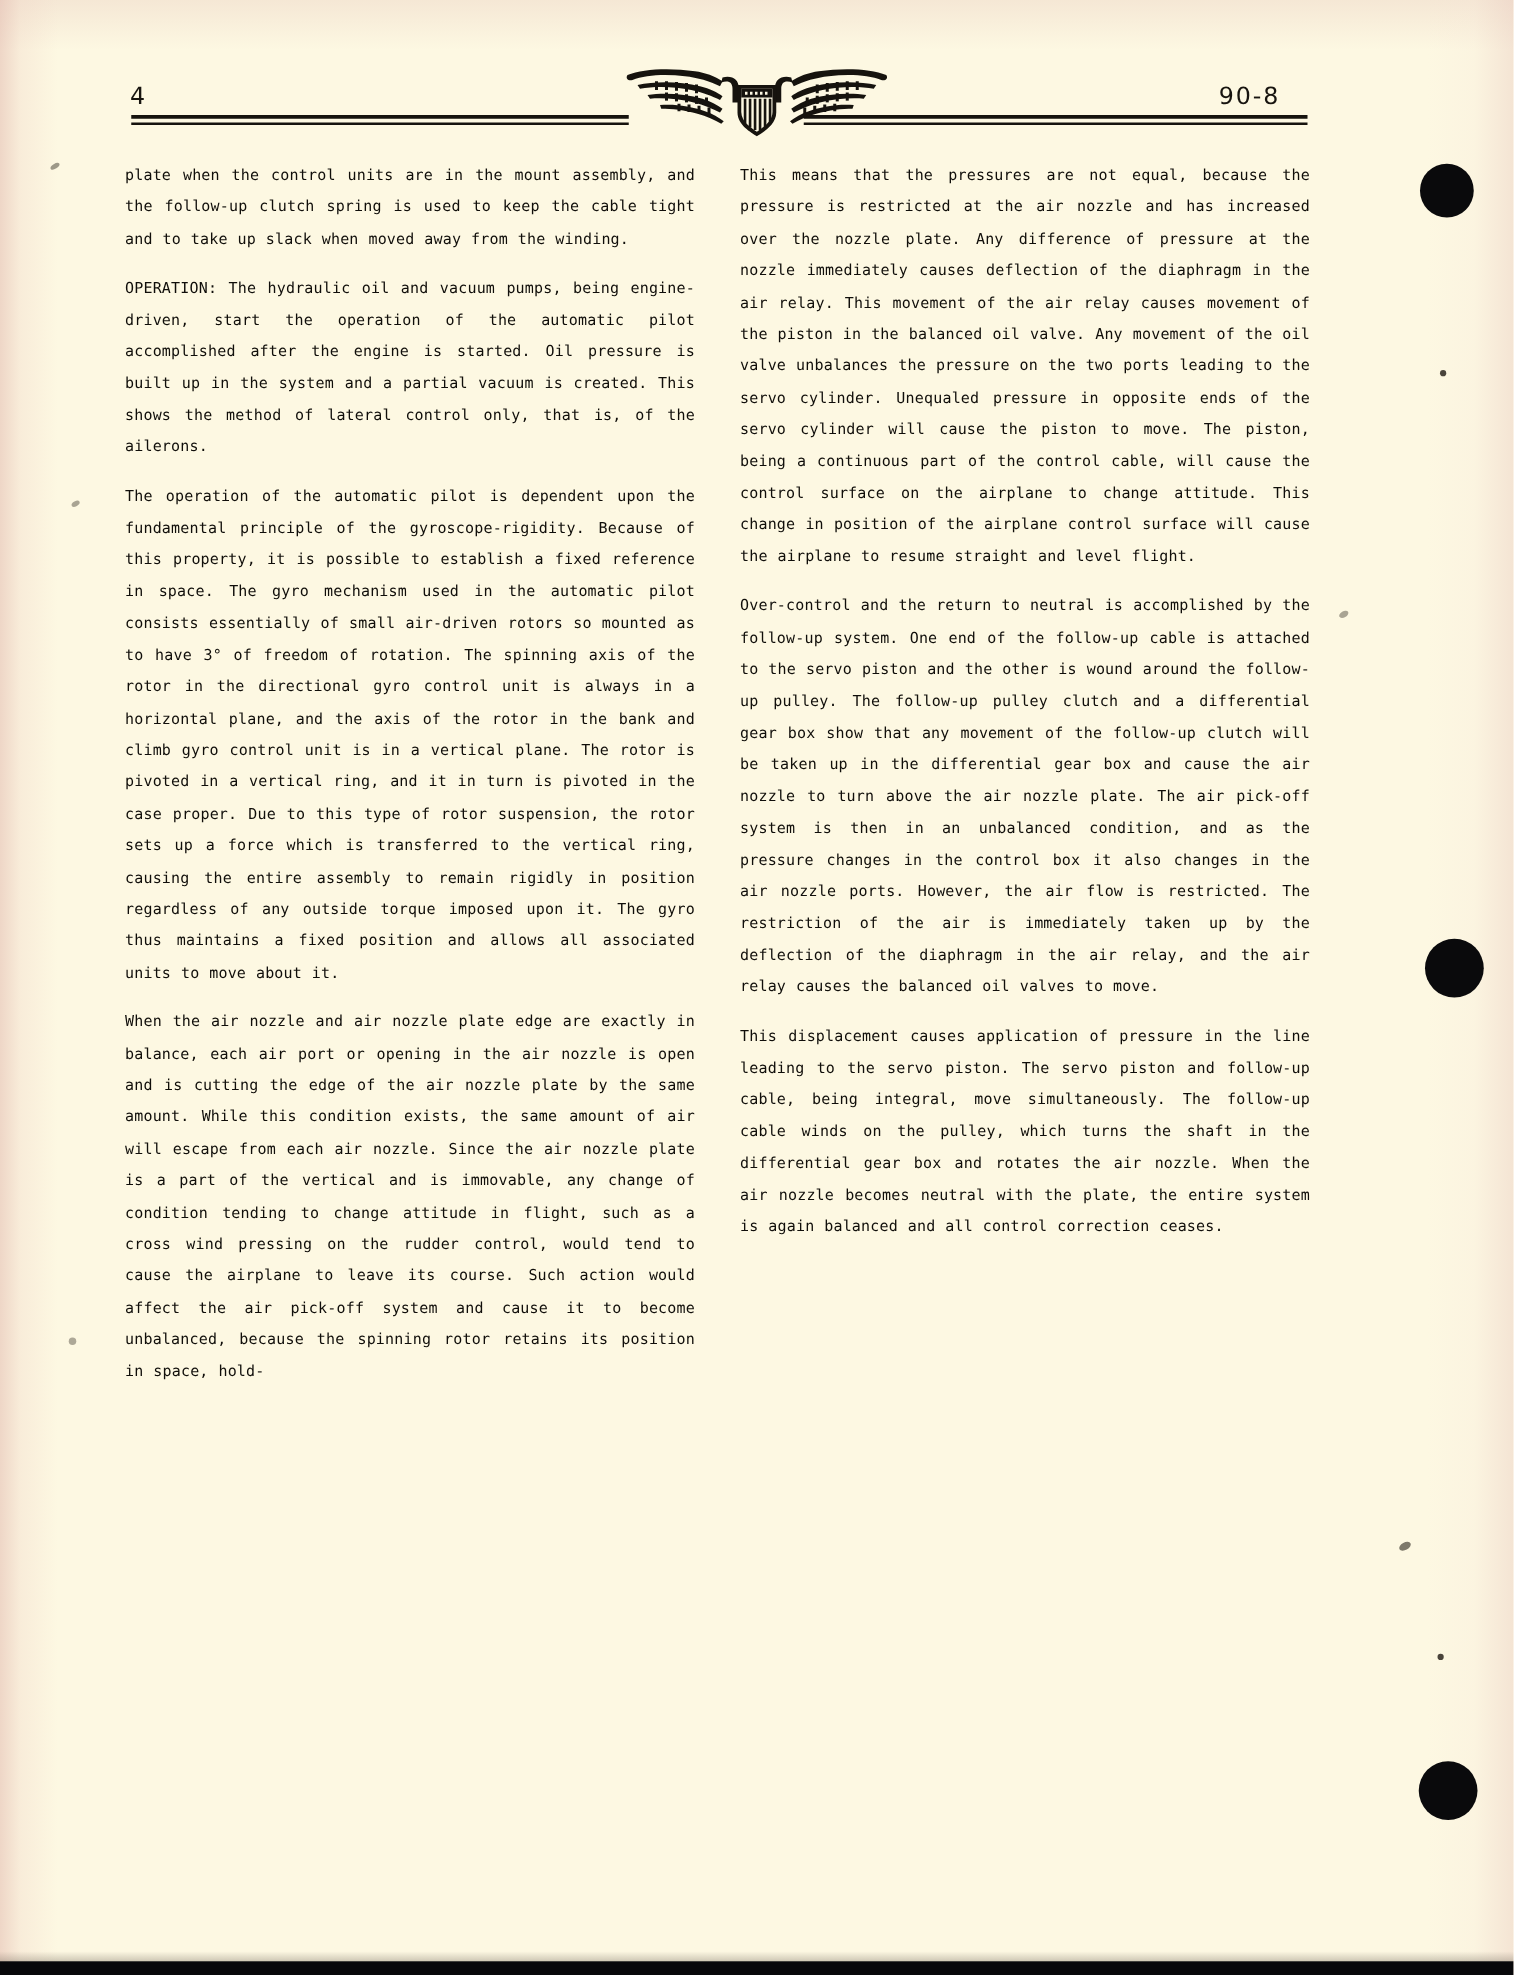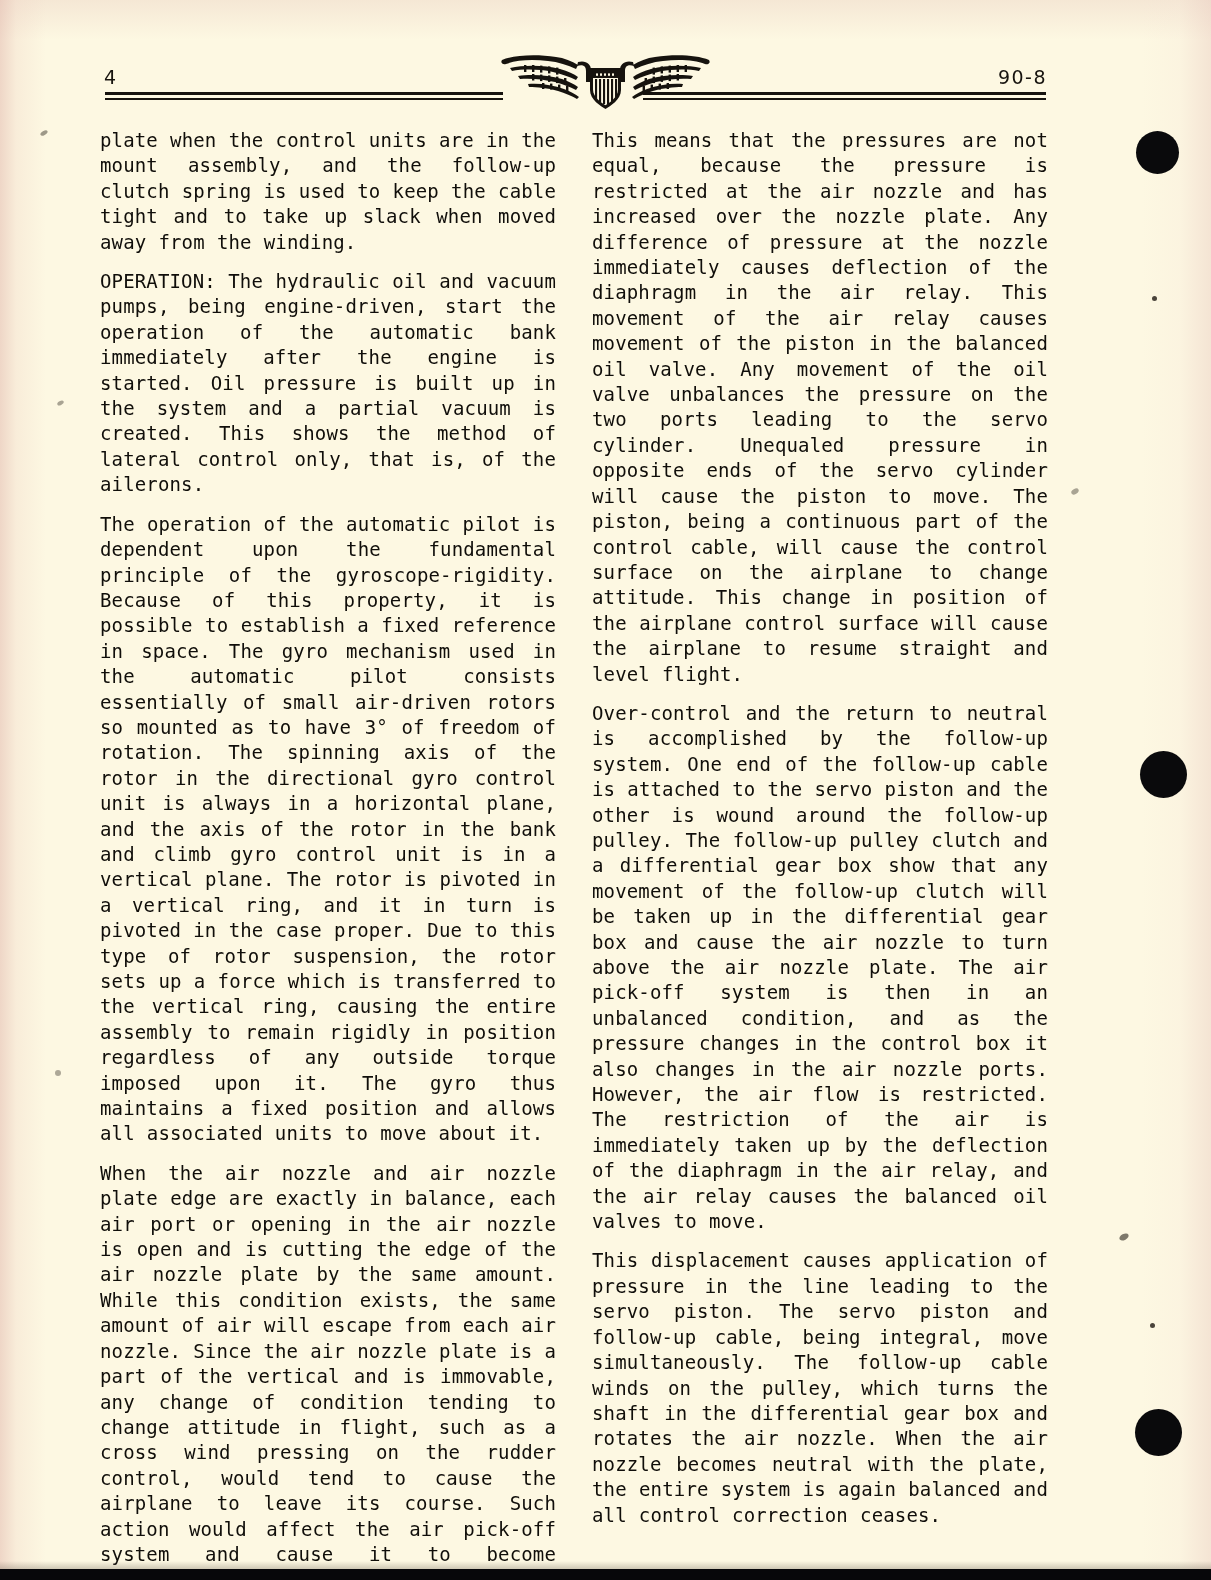--- a/index.html
+++ b/index.html
@@ -71,21 +71,21 @@
   }
   .folio {
     position: absolute;
     top: 66px;
     font-family: "DejaVu Sans", "Liberation Sans", sans-serif;
     font-size: 19px;
     color: #17140f;
     letter-spacing: 0.5px;
   }
   .folio-left  { left: 104px; }
-  .folio-right { left: 975px; width: 72px; text-align: right; letter-spacing: 1.5px; }
+  .folio-right { left: 975px; width: 72px; letter-spacing: 1.5px; }
 
   .rule-group {
     position: absolute;
     top: 92px;
     height: 9px;
   }
   .rule-left  { left: 105px;  width: 398px; }
   .rule-right { left: 643px;  width: 403px; }
   .rule-group .r-thick {
     position: absolute; left: 0; top: 0;
@@ -138,21 +138,21 @@
     top: 128px;
     width: 948px;
     display: flex;
     gap: 36px;
   }
   .col { width: 456px; }
 
   p.para {
     margin: 0 0 14px 0;
     font-family: "DejaVu Sans Mono", "Liberation Mono", monospace;
-    font-size: 19px;
+    font-size: 12px;
     line-height: 25.4px;
     color: #100e0a;
     text-align: justify;
     text-justify: inter-word;
     letter-spacing: 0.15px;
     word-spacing: 0.5px;
     hyphens: none;
     -webkit-hyphens: none;
   }
   p.para:last-child { margin-bottom: 0; }
@@ -265,21 +265,21 @@
           </g>
         </g>
       </svg>
     </div>
   </div>
 
   <div id="columns">
 
     <div class="col">
       <p class="para">plate when the control units are in the mount assembly, and the follow-up clutch spring is used to keep the cable tight and to take up slack when moved away from the winding.</p>
-      <p class="para">OPERATION:   The hydraulic oil and vacuum pumps, being engine-driven, start the operation of the automatic bank immediately after the engine is started.  Oil pressure is built up in the system and a partial vacuum is created.  This shows the method of lateral control only, that is, of the ailerons.</p>
+      <p class="para">OPERATION:   The hydraulic oil and vacuum pumps, being engine-driven, start the operation of the automatic pilot accomplished after the engine is started.  Oil pressure is built up in the system and a partial vacuum is created.  This shows the method of lateral control only, that is, of the ailerons.</p>
       <p class="para">The operation of the automatic pilot is dependent upon the fundamental principle of the gyroscope-rigidity.  Because of this property, it is possible to establish a fixed reference in space.  The gyro mechanism used in the automatic pilot consists essentially of small air-driven rotors so mounted as to have 3° of freedom of rotation.  The spinning axis of the rotor in the directional gyro control unit is always in a horizontal plane, and the axis of the rotor in the bank and climb gyro control unit is in a vertical plane.  The rotor is pivoted in a vertical ring, and it in turn is pivoted in the case proper.  Due to this type of rotor suspension, the rotor sets up a force which is transferred to the vertical ring, causing the entire assembly to remain rigidly in position regardless of any outside torque imposed upon it.  The gyro thus maintains a fixed position and allows all associated units to move about it.</p>
       <p class="para">When the air nozzle and air nozzle plate edge are exactly in balance, each air port or opening in the air nozzle is open and is cutting the edge of the air nozzle plate by the same amount.  While this condition exists, the same amount of air will escape from each air nozzle.  Since the air nozzle plate is a part of the vertical and is immovable, any change of condition tending to change attitude in flight, such as a cross wind pressing on the rudder control, would tend to cause the airplane to leave its course.  Such action would affect the air pick-off system and cause it to become unbalanced, because the spinning rotor retains its position in space, hold-</p>
     </div>
 
     <div class="col">
       <p class="para">This means that the pressures are not equal, because the pressure is restricted at the air nozzle and has increased over the nozzle plate.  Any difference of pressure at the nozzle immediately causes deflection of the diaphragm in the air relay.  This movement of the air relay causes movement of the piston in the balanced oil valve.  Any movement of the oil valve unbalances the pressure on the two ports leading to the servo cylinder.  Unequaled pressure in opposite ends of the servo cylinder will cause the piston to move.  The piston, being a continuous part of the control cable, will cause the control surface on the airplane to change attitude.  This change in position of the airplane control surface will cause the airplane to resume straight and level flight.</p>
       <p class="para gap-before">Over-control and the return to neutral is accomplished by the follow-up system.  One end of the follow-up cable is attached to the servo piston and the other is wound around the follow-up pulley.  The follow-up pulley clutch and a differential gear box show that any movement of the follow-up clutch will be taken up in the differential gear box and cause the air nozzle to turn above the air nozzle plate.  The air pick-off system is then in an unbalanced condition, and as the pressure changes in the control box it also changes in the air nozzle ports.  However, the air flow is restricted.  The restriction of the air is immediately taken up by the deflection of the diaphragm in the air relay, and the air relay causes the balanced oil valves to move.</p>
       <p class="para gap-before">This displacement causes application of pressure in the line leading to the servo piston.  The servo piston and follow-up cable, being integral, move simultaneously.  The follow-up cable winds on the pulley, which turns the shaft in the differential gear box and rotates the air nozzle.  When the air nozzle becomes neutral with the plate, the entire system is again balanced and all control correction ceases.</p>
     </div>
   </div>

